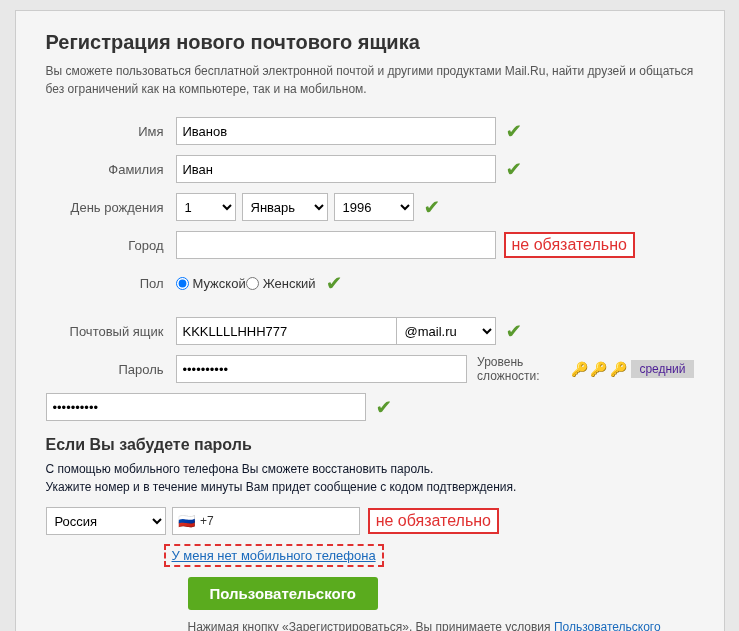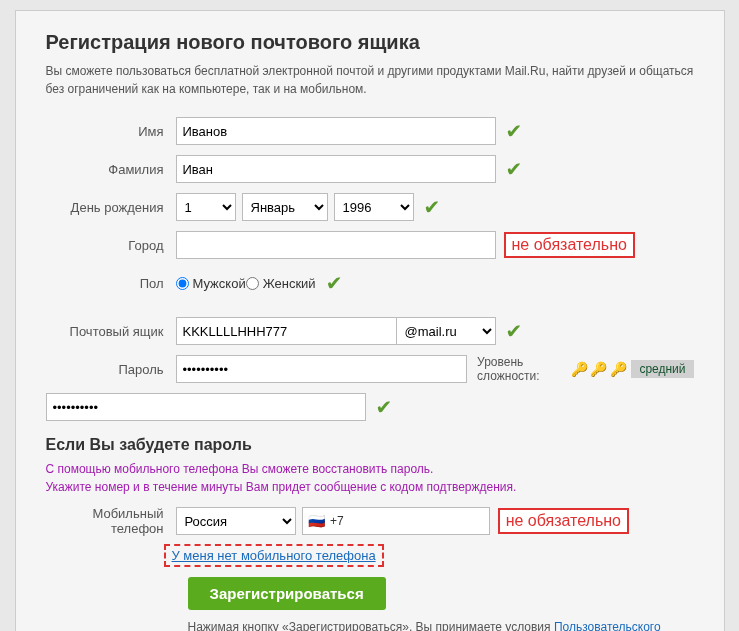--- a/index.html
+++ b/index.html
@@ -137,37 +137,37 @@
       display: flex;
       gap: 2px;
     }
     .key-icon {
       font-size: 14px;
     }
     .key-yellow { color: #d4aa00; }
     .key-gray { color: #aaa; }
     .strength-label {
       background: #d0d0d0;
-      color: #14532d;
+      color: #4c1d95;
       padding: 2px 8px;
       font-size: 12px;
     }
     
     .section-divider {
       margin: 14px 0 10px 0;
     }
     .section-heading {
       font-size: 16px;
       font-weight: bold;
       color: #333;
       margin-bottom: 6px;
     }
     .section-text {
       font-size: 12px;
-      color: #a21caf;
+      color: #0f172a;
       line-height: 1.5;
       margin-bottom: 10px;
     }
     
     .phone-select {
       border: 1px solid #bbb;
       background: #fff;
       height: 28px;
       font-size: 13px;
       padding: 2px 4px;
@@ -345,21 +345,20 @@
     <input class="form-control input-main" type="password" value="1234567890" style="">
     <span class="checkmark">✔</span>
   </div>
 
   <div class="section-divider">
     <div class="section-heading">Если Вы забудете пароль</div>
     <div class="section-text">С помощью мобильного телефона Вы сможете восстановить пароль.<br>Укажите номер и в течение минуты Вам придет сообщение с кодом подтверждения.</div>
   </div>
 
   <div class="form-row">
-    <div class="form-label">Мобильный телефон</div>
     <select class="phone-select">
       <option>Россия</option>
       <option>Украина</option>
       <option>Беларусь</option>
       <option>Казахстан</option>
     </select>
     <div class="phone-input-wrapper">
       <div class="flag-prefix">
         <span class="flag-emoji">🇷🇺</span>
         <span>+7</span>
@@ -367,21 +366,21 @@
       <input class="phone-number-input" type="text" value="" style="">
     </div>
     <span class="not-required-badge">не обязательно</span>
   </div>
 
   <div class="no-phone-link-wrapper">
     <a class="no-phone-link">У меня нет мобильного телефона</a>
   </div>
 
   <div class="register-btn-wrapper">
-    <button class="register-btn">Зарегистрироваться</button>
+    <button class="register-btn">Пользовательского</button>
   </div>
 
   <div class="terms-text">
     <span>Нажимая кнопку «Зарегистрироваться», Вы принимаете условия</span>
     <a class="terms-link">Пользовательского соглашения</a>
   </div>
 
 </div>
 
 </body></html>

